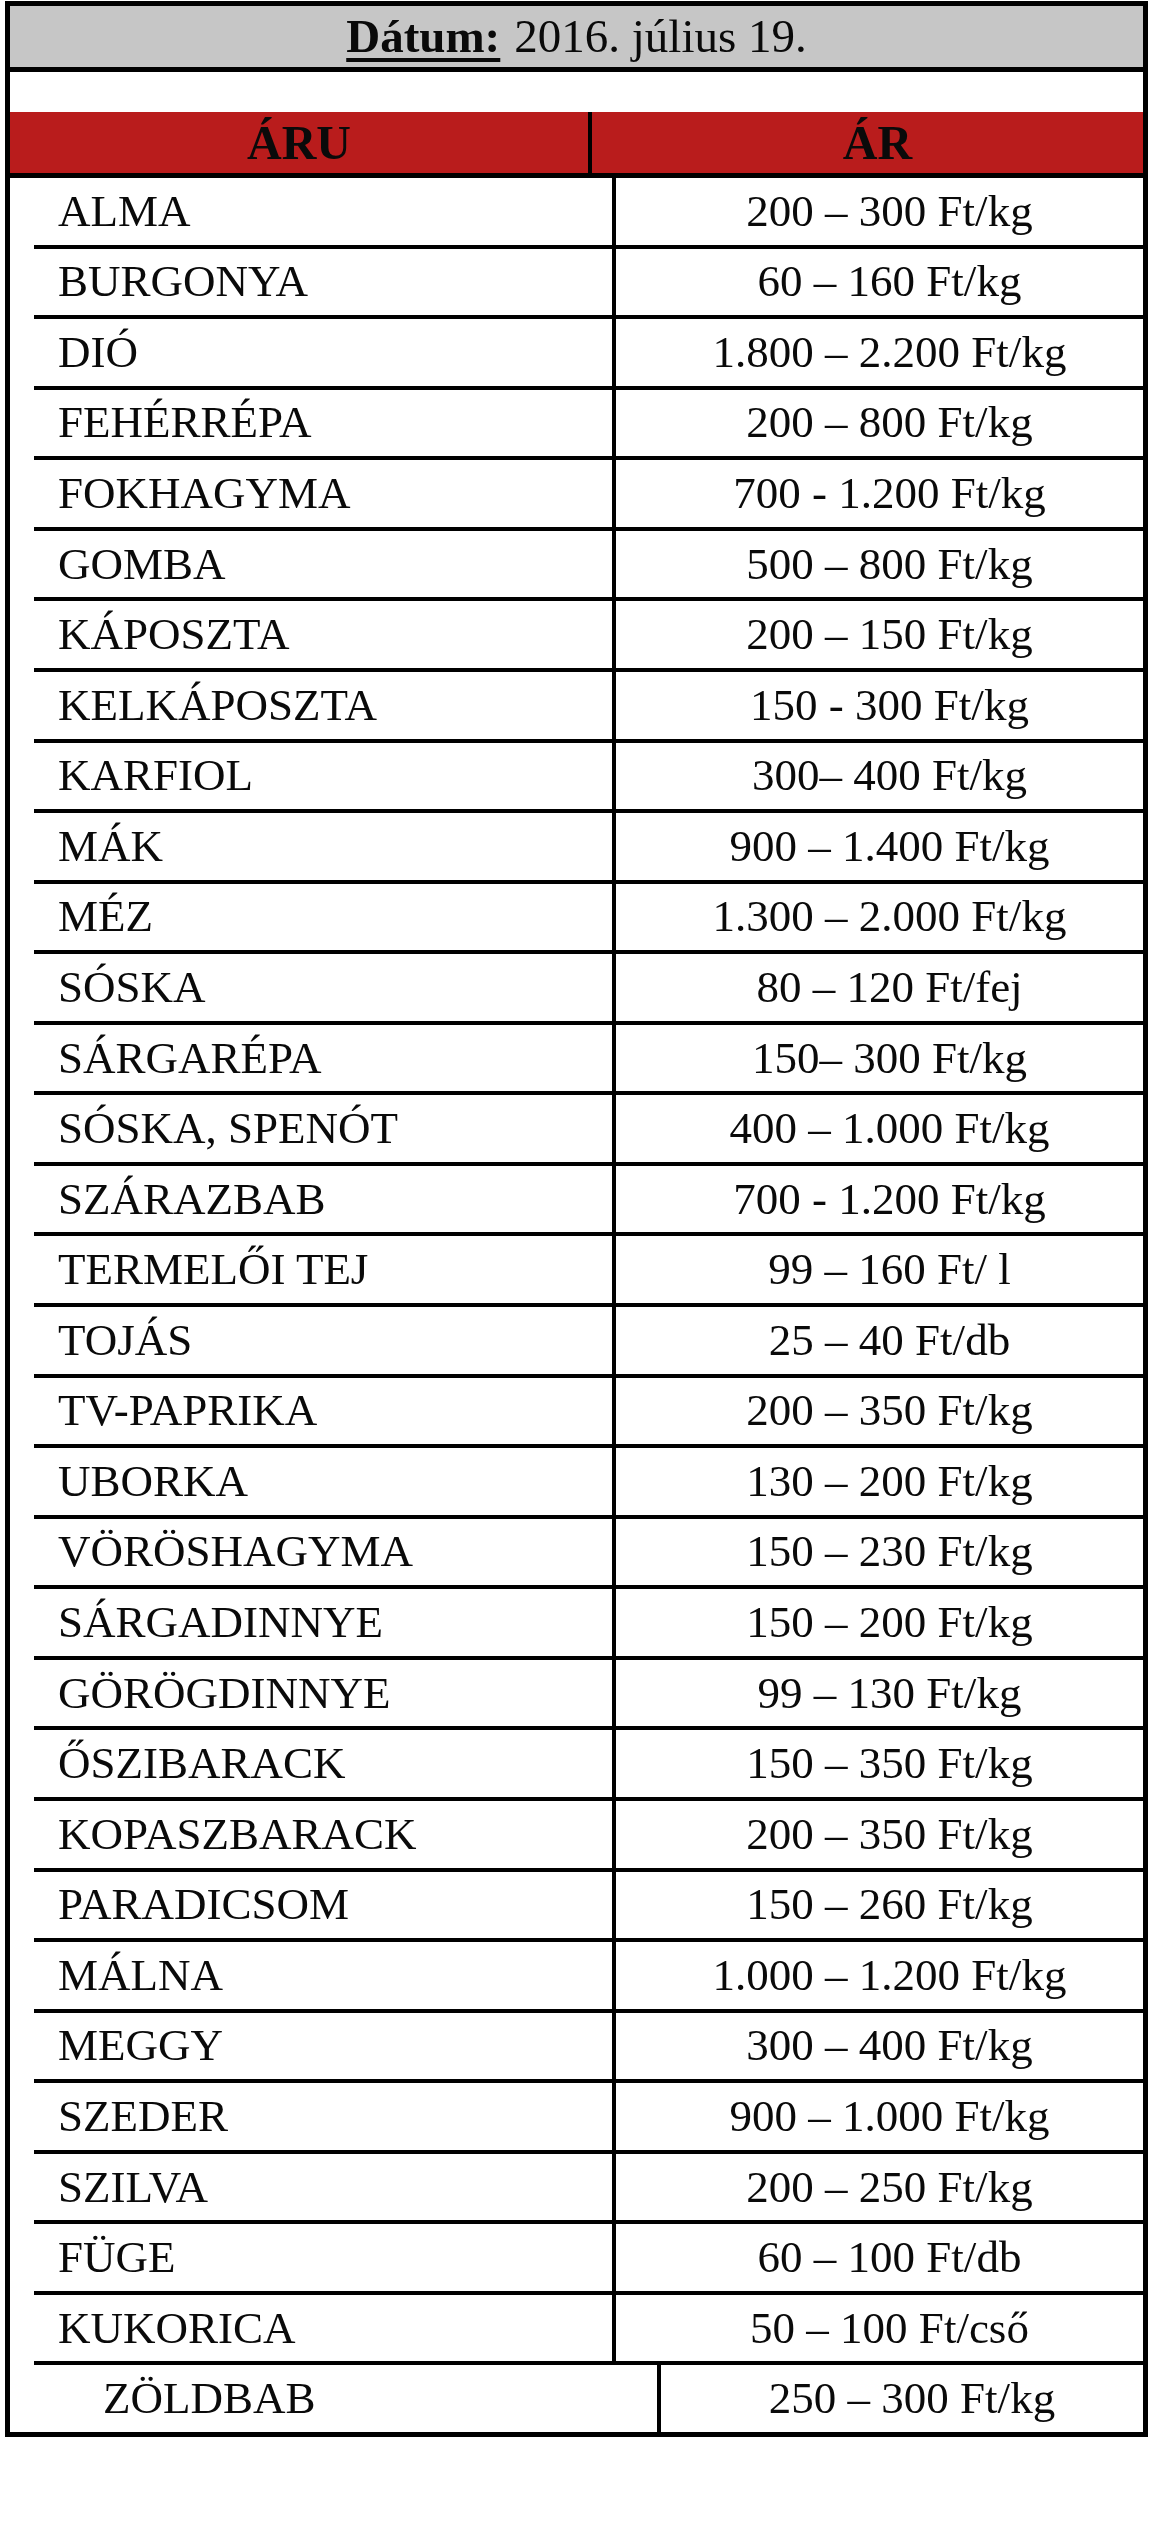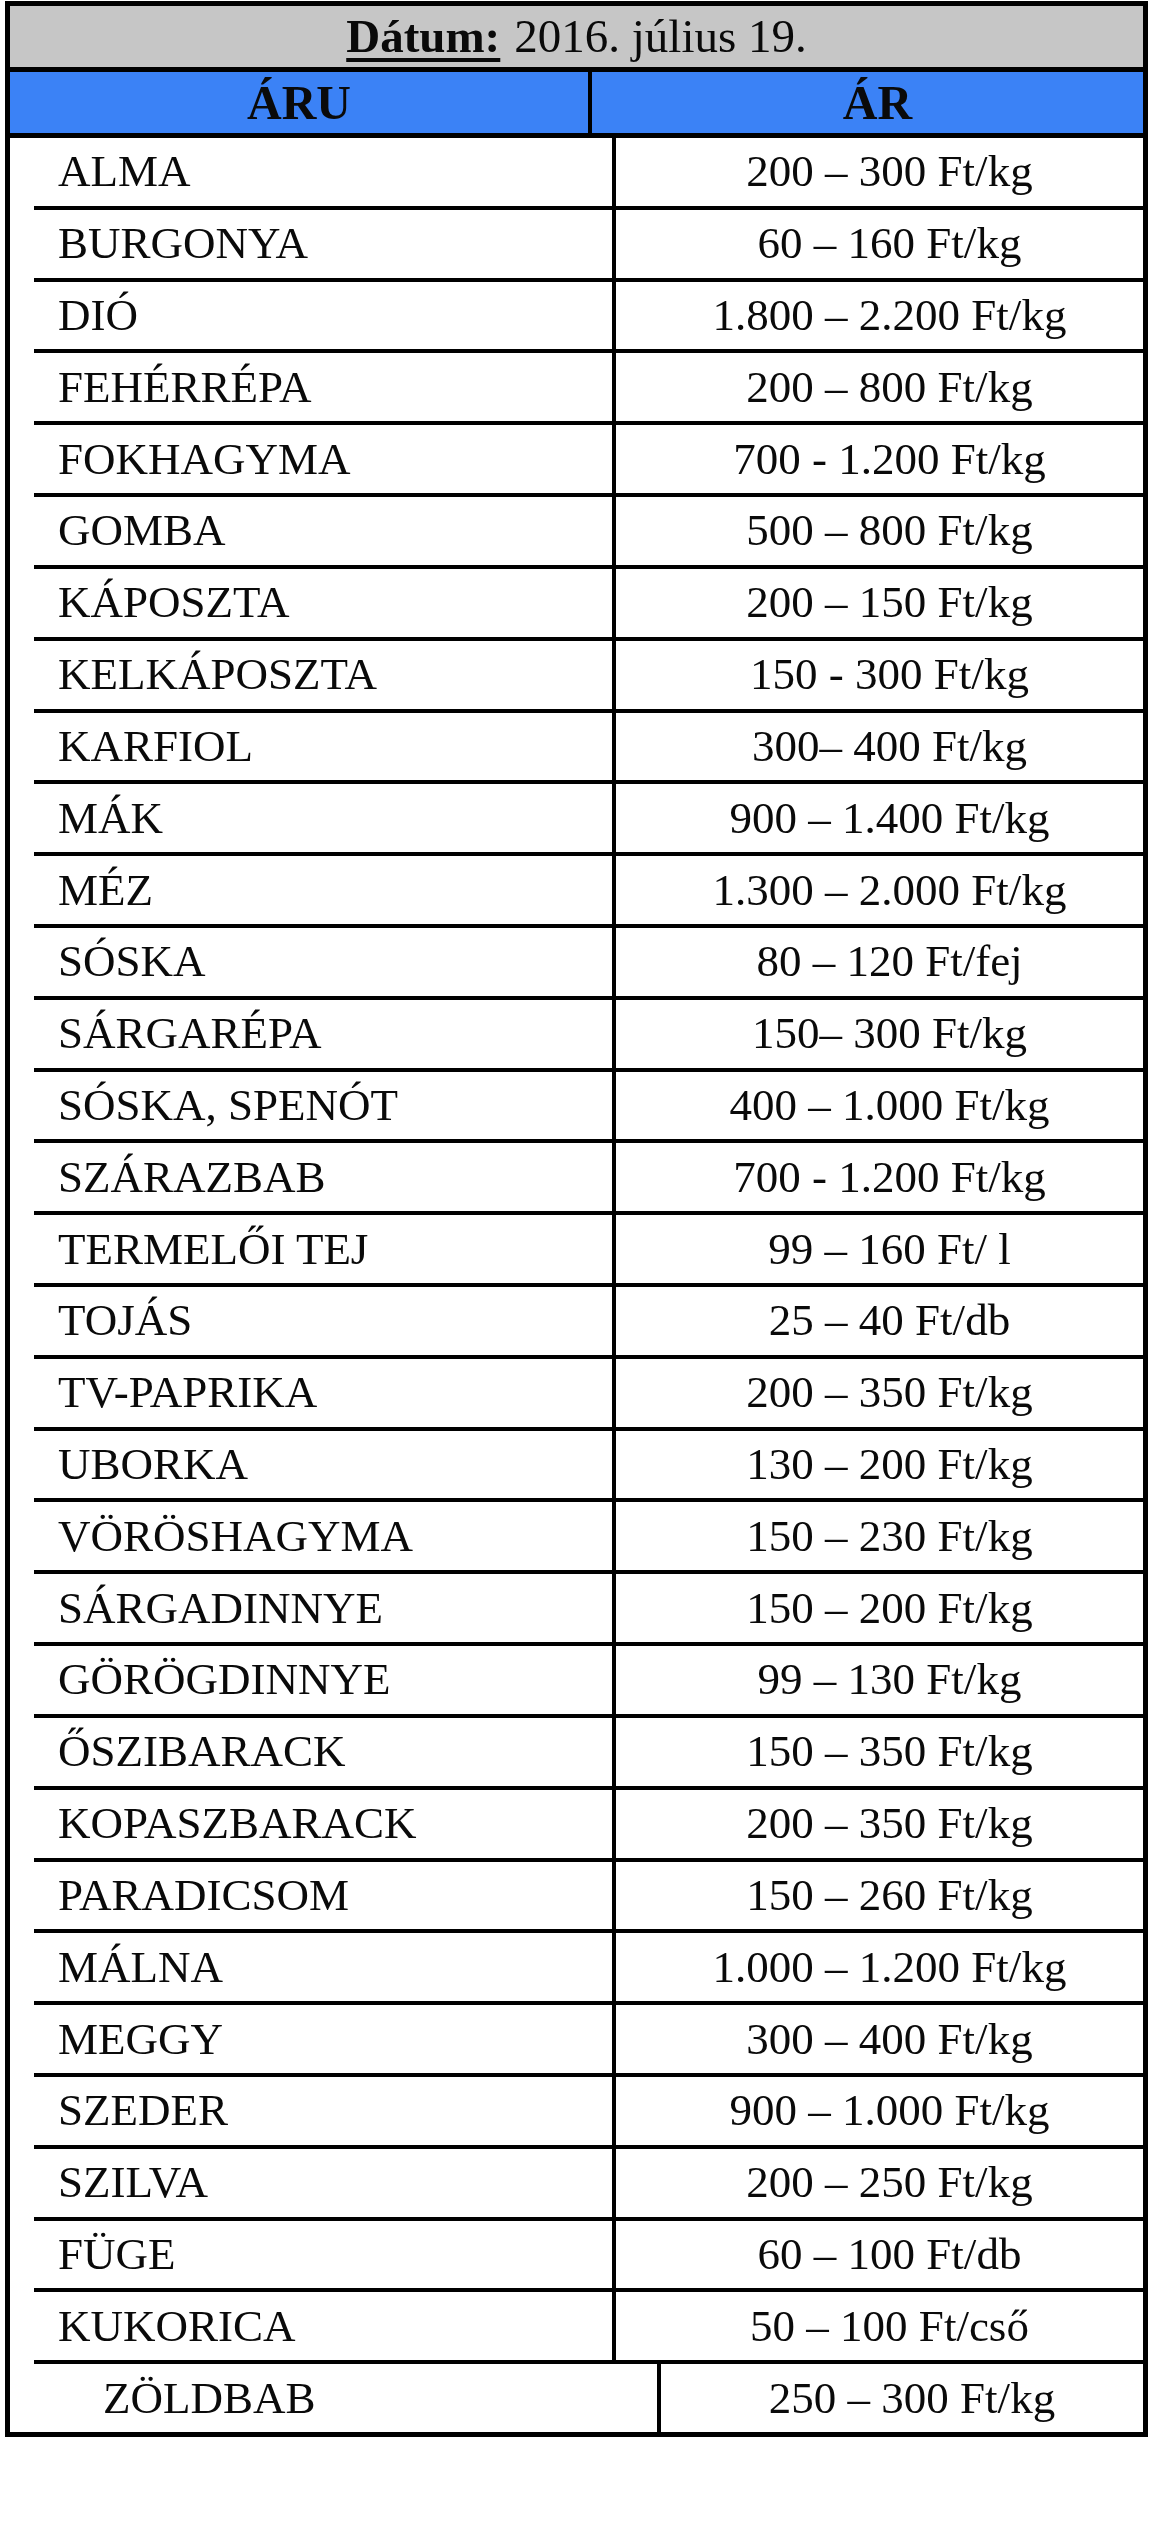--- a/index.html
+++ b/index.html
@@ -46,25 +46,26 @@
     text-decoration: underline;
     text-decoration-thickness: 4px;
     text-underline-offset: 6px;
   }
   .date-value { margin-left: 14px; }
 
   
   .head-row {
     height: 66px;
     flex: 0 0 66px;
-    background: #3b82f6;
+    background: #b91c1c;
     border-bottom: 5px solid #000000;
     display: flex;
     font-weight: bold;
     font-size: 48px;
+    margin-top: 40px;
   }
 
   
   .rows {
     flex: 1 1 auto;
     display: flex;
     flex-direction: column;
   }
   .row {
     flex: 1 1 auto;

